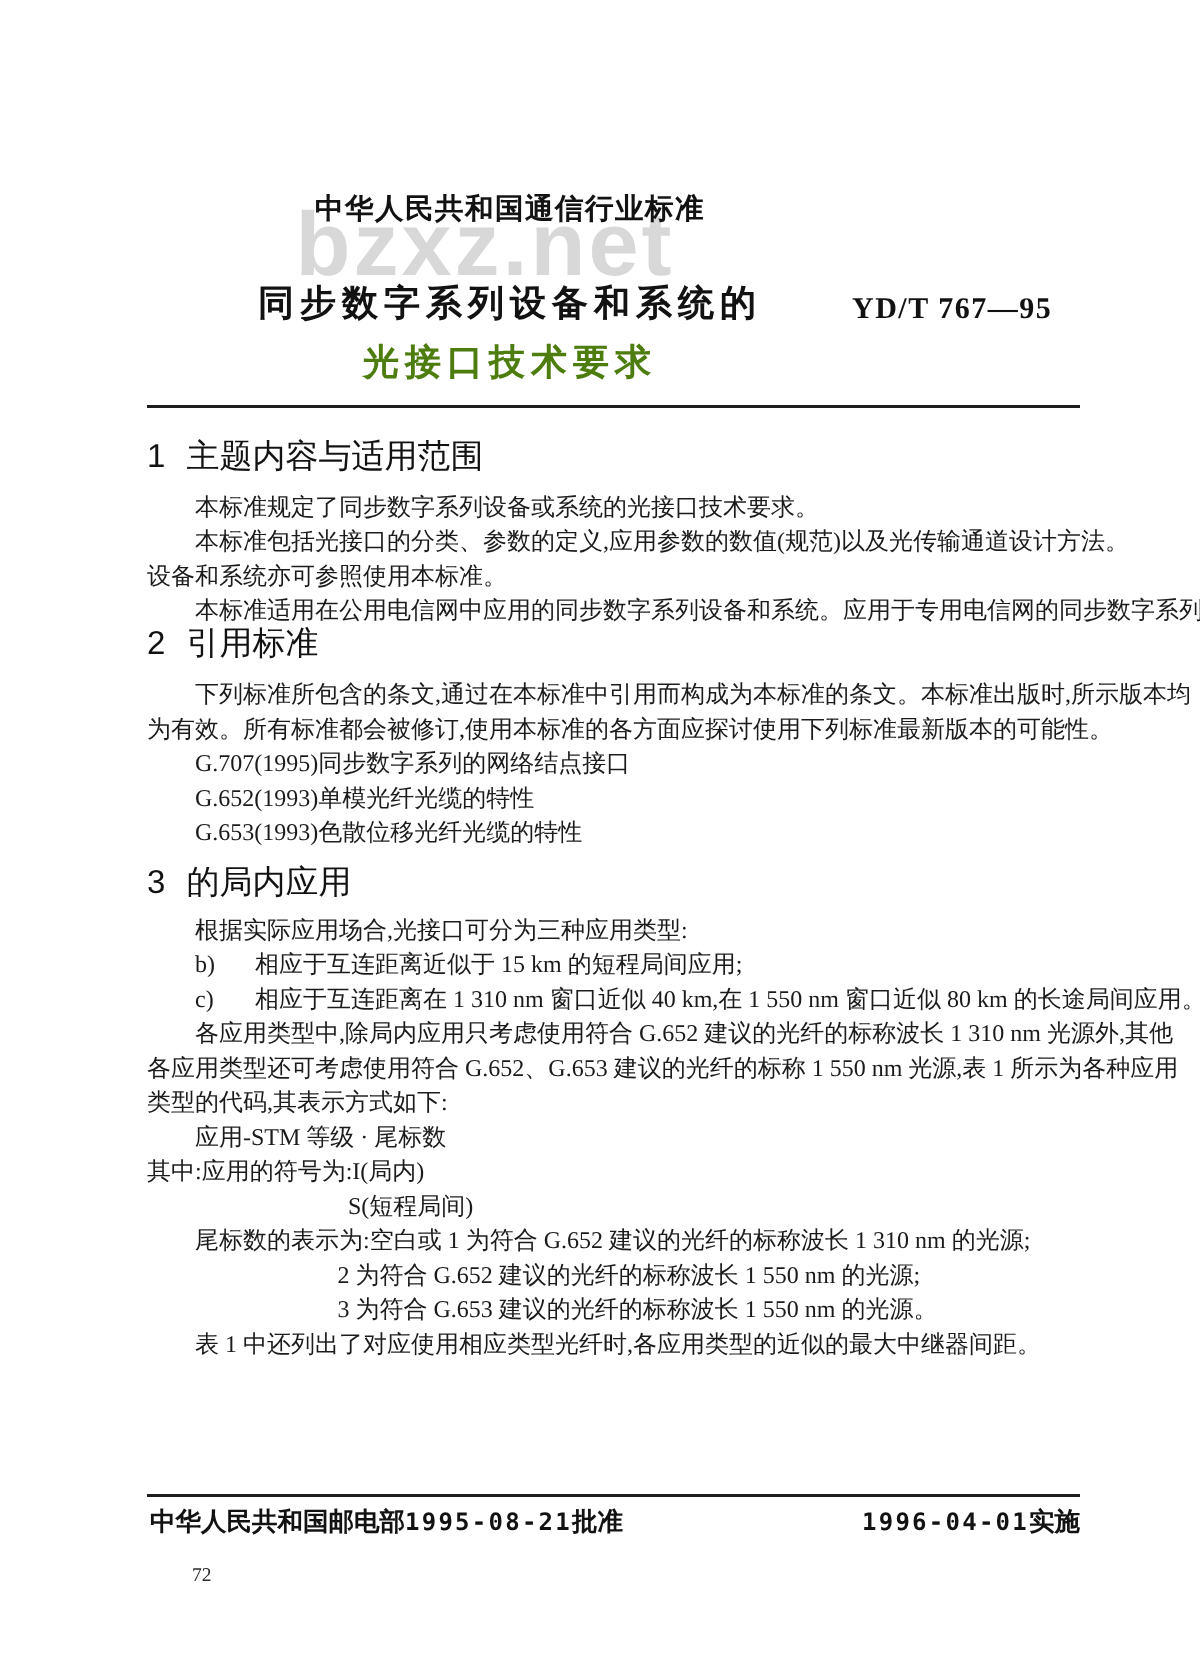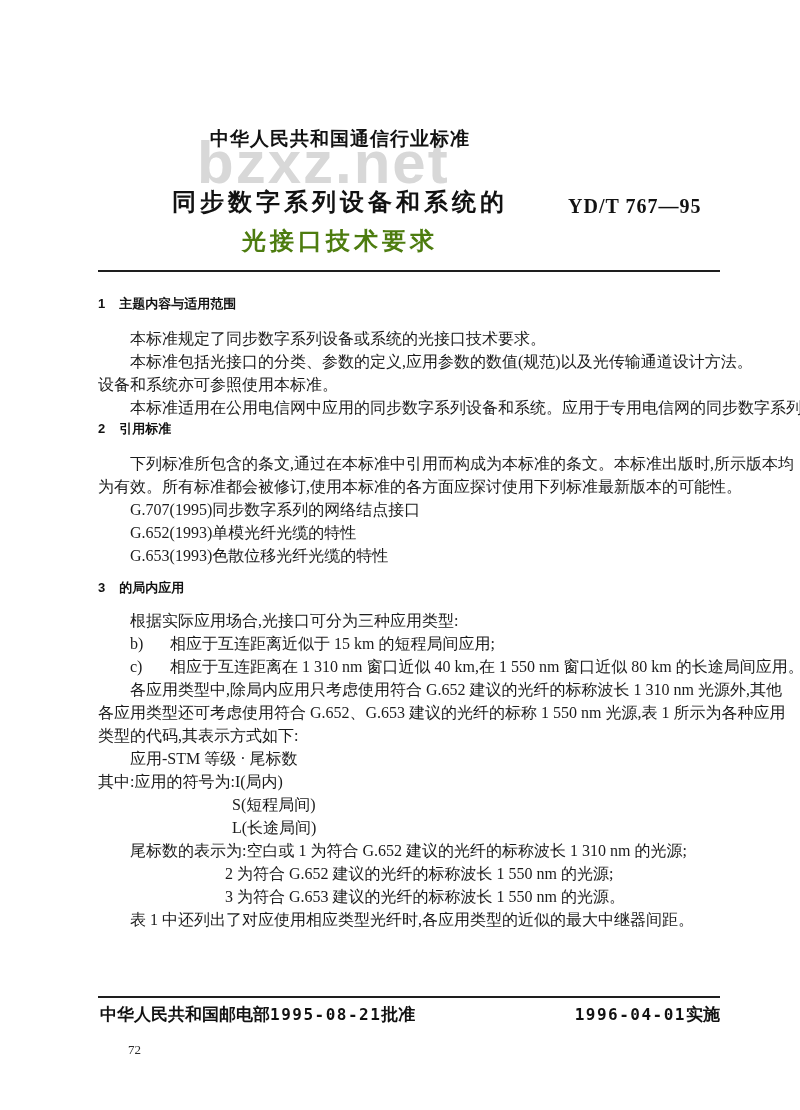--- a/index.html
+++ b/index.html
@@ -27,22 +27,22 @@
   .rule{position:absolute;left:98px;width:622px;height:2px;background:#1e1e1e;z-index:2;}
   .rule-top{top:270px;}
   .rule-bottom{top:996px;}
 
   
   .body{position:absolute;left:98px;top:294px;width:660px;z-index:2;font-size:16px;}
   .line{line-height:23px;white-space:nowrap;}
   .ind{padding-left:32px;}
   .padS{padding-left:134px;}
   .padN{padding-left:127px;}
-  .sec-heading{font-family:"Liberation Sans",sans-serif;font-weight:bold;
-               font-size:13px;line-height:20px;color:#121212;}
+  .sec-heading{font-family:"Liberation Sans",sans-serif;font-weight:normal;
+               font-size:22px;line-height:20px;color:#121212;}
   .sec-num{margin-right:14px;}
   .h1{margin-bottom:13px;}
   .h2{margin-bottom:13px;}
   .h3{margin-top:11px;margin-bottom:11px;}
   .li-marker{display:inline-block;width:40px;}
 
   
   .footer{position:absolute;left:100px;right:80px;top:1003px;z-index:2;
           display:flex;justify-content:space-between;align-items:baseline;
           font-family:"Liberation Sans",sans-serif;font-weight:bold;
@@ -96,21 +96,20 @@
     </div>
     <div class="line ind">
       <span class="li-marker">c)</span><span>相应于互连距离在 1 310 nm 窗口近似 40 km,在 1 550 nm 窗口近似 80 km 的长途局间应用。</span>
     </div>
     <div class="line ind">各应用类型中,除局内应用只考虑使用符合 G.652 建议的光纤的标称波长 1 310 nm 光源外,其他</div>
     <div class="line">各应用类型还可考虑使用符合 G.652、G.653 建议的光纤的标称 1 550 nm 光源,表 1 所示为各种应用</div>
     <div class="line">类型的代码,其表示方式如下:</div>
     <div class="line ind">应用-STM 等级 · 尾标数</div>
     <div class="line">其中:应用的符号为:I(局内)</div>
     <div class="line padS">S(短程局间)</div>
-    <div class="line padS">L(长途局间)</div>
     <div class="line ind">尾标数的表示为:空白或 1 为符合 G.652 建议的光纤的标称波长 1 310 nm 的光源;</div>
     <div class="line padN">2 为符合 G.652 建议的光纤的标称波长 1 550 nm 的光源;</div>
     <div class="line padN">3 为符合 G.653 建议的光纤的标称波长 1 550 nm 的光源。</div>
     <div class="line ind">表 1 中还列出了对应使用相应类型光纤时,各应用类型的近似的最大中继器间距。</div>
 
   </div>
 
   <div class="rule rule-bottom"></div>
 
   <div class="footer">

